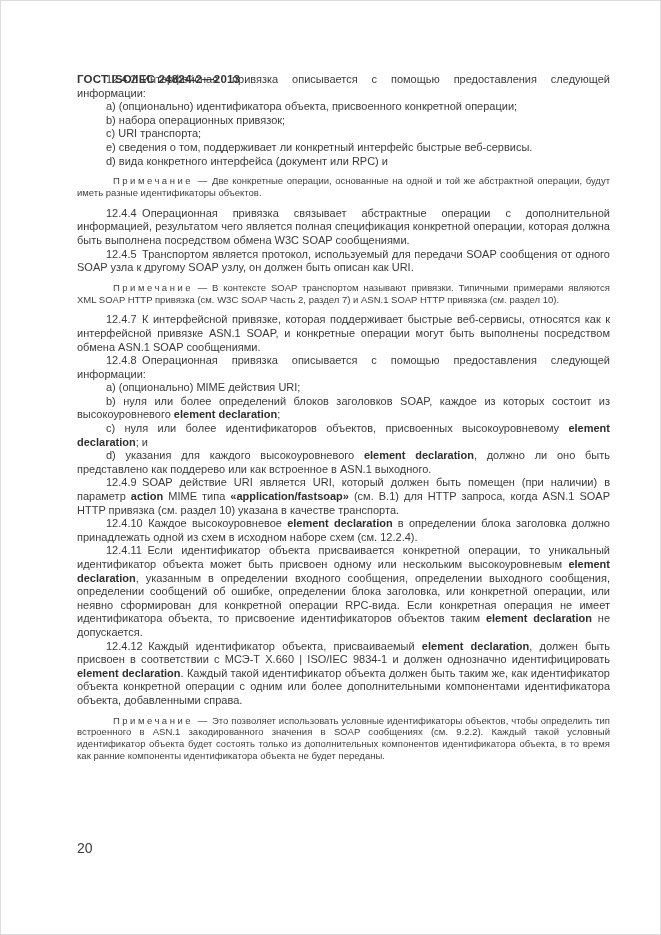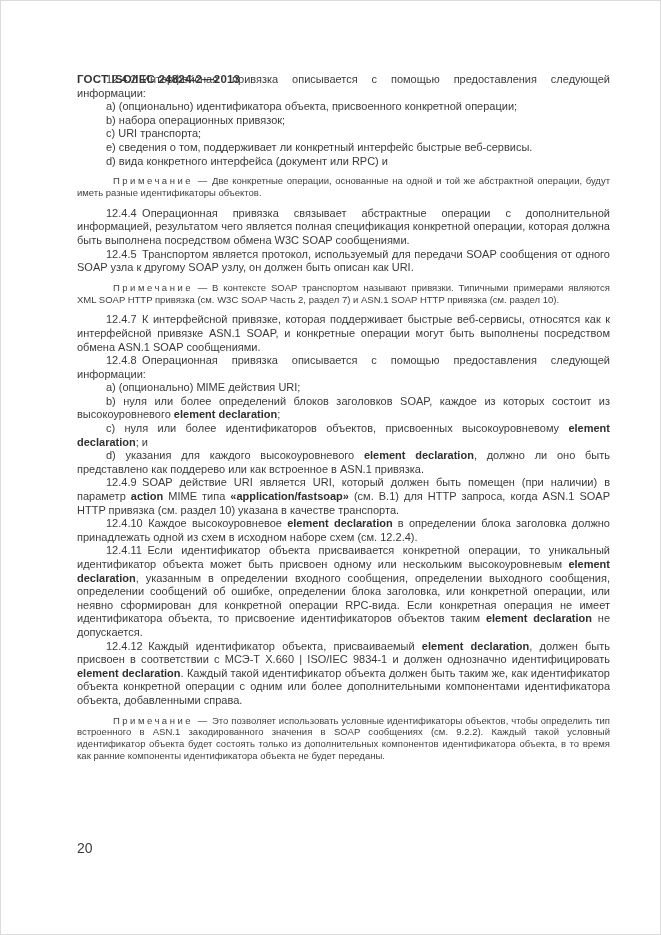--- a/index.html
+++ b/index.html
@@ -82,21 +82,21 @@
       <p class="body"><span>d) вида конкретного интерфейса (документ или RPC) и</span></p>
       <p class="note"><span class="spaced">Примечание</span><span> — Две конкретные операции, основанные на одной и той же абстрактной операции, будут иметь разные идентификаторы объектов.</span></p>
       <p class="body"><span>12.4.4 Операционная привязка связывает абстрактные операции с дополнительной информацией, результатом чего является полная спецификация конкретной операции, которая должна быть выполнена посредством обмена W3C SOAP сообщениями.</span></p>
       <p class="body"><span>12.4.5 Транспортом является протокол, используемый для передачи SOAP сообщения от одного SOAP узла к другому SOAP узлу, он должен быть описан как URI.</span></p>
       <p class="note"><span class="spaced">Примечание</span><span> — В контексте SOAP транспортом называют привязки. Типичными примерами являются XML SOAP HTTP привязка (см. W3C SOAP Часть 2, раздел 7) и ASN.1 SOAP HTTP привязка (см. раздел 10).</span></p>
       <p class="body"><span>12.4.7 К интерфейсной привязке, которая поддерживает быстрые веб-сервисы, относятся как к интерфейсной привязке ASN.1 SOAP, и конкретные операции могут быть выполнены посредством обмена ASN.1 SOAP сообщениями.</span></p>
       <p class="body"><span>12.4.8 Операционная привязка описывается с помощью предоставления следующей информации:</span></p>
       <p class="body"><span>a) (опционально) MIME действия URI;</span></p>
       <p class="body"><span>b) нуля или более определений блоков заголовков SOAP, каждое из которых состоит из высокоуровневого </span><b>element declaration</b><span>;</span></p>
       <p class="body"><span>c) нуля или более идентификаторов объектов, присвоенных высокоуровневому </span><b>element declaration</b><span>; и</span></p>
-      <p class="body"><span>d) указания для каждого высокоуровневого </span><b>element declaration</b><span>, должно ли оно быть представлено как поддерево или как встроенное в ASN.1 привязка.</span></p>
+      <p class="body"><span>d) указания для каждого высокоуровневого </span><b>element declaration</b><span>, должно ли оно быть представлено как поддерево или как встроенное в ASN.1 выходного.</span></p>
       <p class="body"><span>12.4.9 SOAP действие URI является URI, который должен быть помещен (при наличии) в параметр </span><b>action</b><span> MIME типа </span><b>«application/fastsoap»</b><span> (см. B.1) для HTTP запроса, когда ASN.1 SOAP HTTP привязка (см. раздел 10) указана в качестве транспорта.</span></p>
       <p class="body"><span>12.4.10 Каждое высокоуровневое </span><b>element declaration</b><span> в определении блока заголовка должно принадлежать одной из схем в исходном наборе схем (см. 12.2.4).</span></p>
       <p class="body"><span>12.4.11 Если идентификатор объекта присваивается конкретной операции, то уникальный идентификатор объекта может быть присвоен одному или нескольким высокоуровневым </span><b>element declaration</b><span>, указанным в определении входного сообщения, определении выходного сообщения, определении сообщений об ошибке, определении блока заголовка, или конкретной операции, или неявно сформирован для конкретной операции RPC-вида. Если конкретная операция не имеет идентификатора объекта, то присвоение идентификаторов объектов таким </span><b>element declaration</b><span> не допускается.</span></p>
       <p class="body"><span>12.4.12 Каждый идентификатор объекта, присваиваемый </span><b>element declaration</b><span>, должен быть присвоен в соответствии с МСЭ-Т Х.660 | ISO/IEC 9834-1 и должен однозначно идентифицировать </span><b>element declaration</b><span>. Каждый такой идентификатор объекта должен быть таким же, как идентификатор объекта конкретной операции с одним или более дополнительными компонентами идентификатора объекта, добавленными справа.</span></p>
       <p class="note"><span class="spaced">Примечание</span><span> — Это позволяет использовать условные идентификаторы объектов, чтобы определить тип встроенного в ASN.1 закодированного значения в SOAP сообщениях (см. 9.2.2). Каждый такой условный идентификатор объекта будет состоять только из дополнительных компонентов идентификатора объекта, в то время как ранние компоненты идентификатора объекта не будет переданы.</span></p>
     </div>
 
   <div class="page-number">20</div>
 </div>
 

